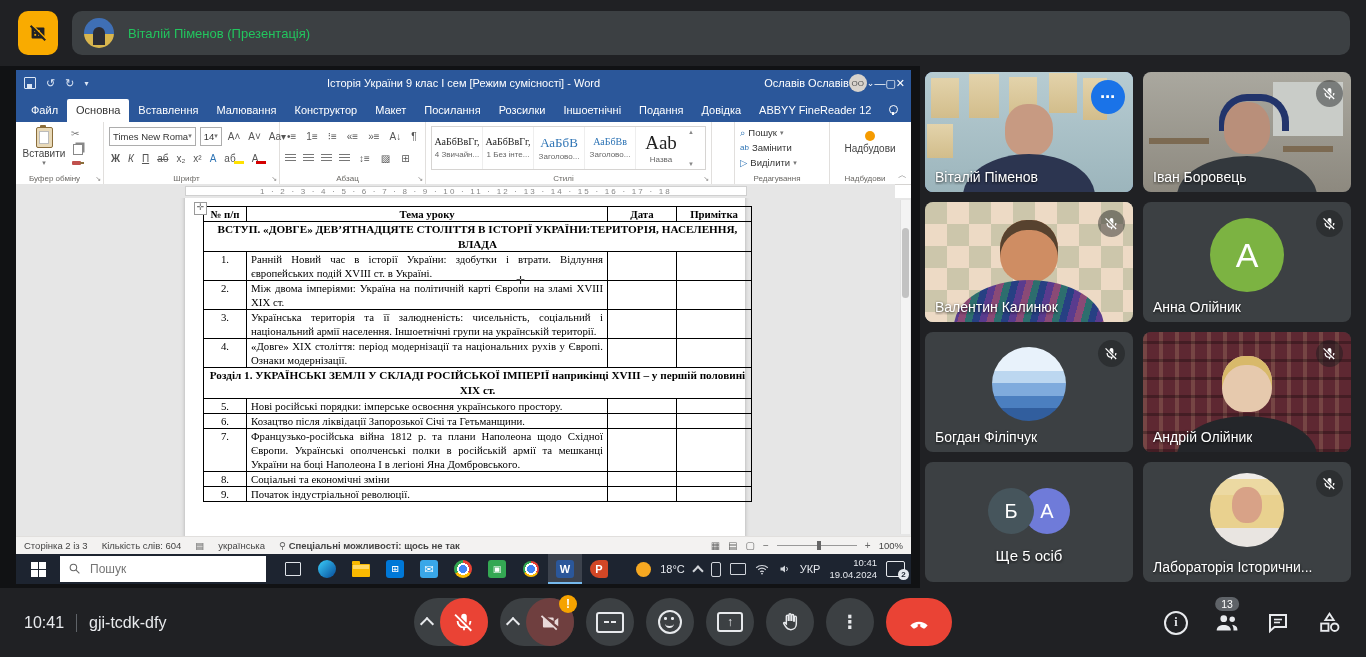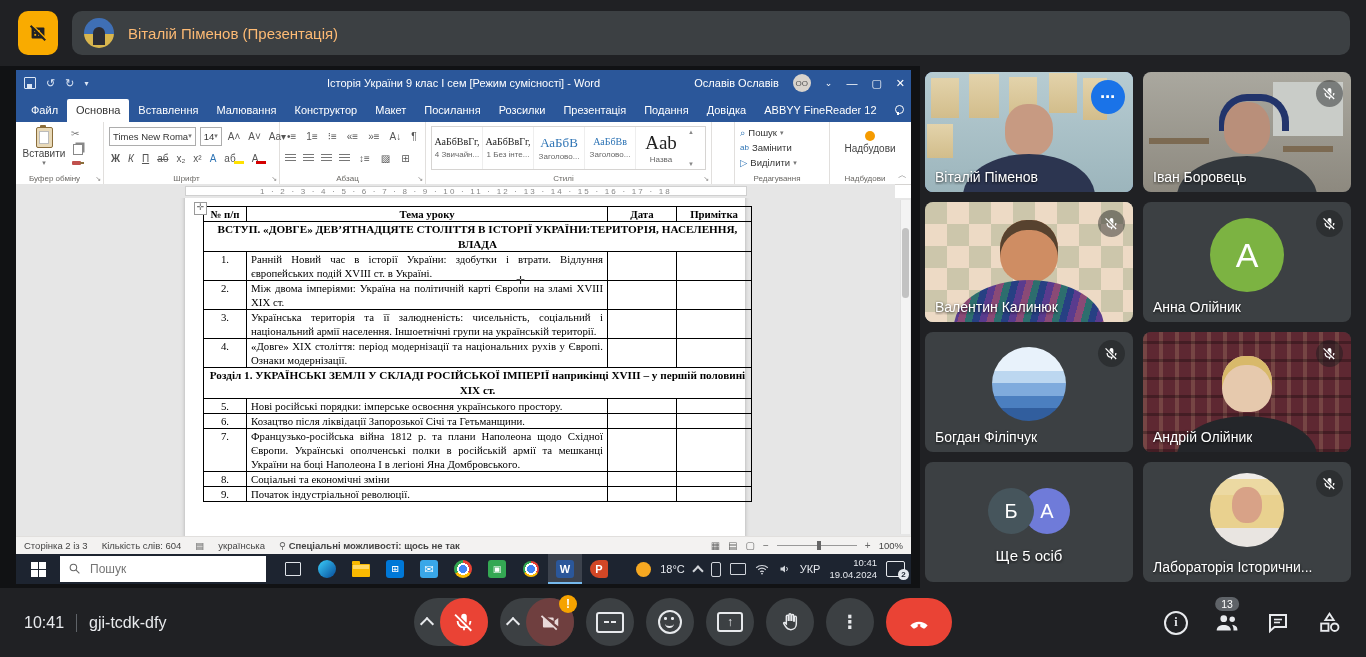--- a/index.html
+++ b/index.html
@@ -4,31 +4,31 @@
 <style>
   html,body{margin:0;padding:0;}
   body{width:1366px;height:657px;background:#202124;overflow:hidden;position:relative;
        font-family:"Liberation Sans","DejaVu Sans",sans-serif;-webkit-font-smoothing:antialiased;}
   
   #topbar{position:absolute;left:0;top:0;width:1366px;height:66px;background:#202124;}
   .present-btn{position:absolute;left:18px;top:11px;width:40px;height:44px;background:#f9ab00;border-radius:10px;display:flex;align-items:center;justify-content:center;}
   .presenter-pill{position:absolute;left:72px;top:11px;right:16px;height:44px;background:#3c4043;border-radius:10px;display:flex;align-items:center;padding-left:12px;}
   .presenter-pill .pav{width:30px;height:30px;border-radius:50%;background:linear-gradient(180deg,#3f6fb5 0 52%,#d9b64e 52%);margin-right:14px;position:relative;overflow:hidden;}
   .presenter-pill .pav::after{content:"";position:absolute;left:9px;top:9px;width:12px;height:18px;background:#2c2c34;border-radius:6px 6px 0 0;}
-  .presenter-pill span{color:#fdba74;font-size:15px;}
+  .presenter-pill span{color:#22c55e;font-size:13px;}
   
   #stage{position:absolute;left:0;top:66px;width:920px;height:522px;background:#111214;}
   #screen{position:absolute;left:16px;top:4px;width:895px;height:514px;background:#fff;overflow:hidden;}
   
   .wtitle{position:absolute;left:0;top:0;right:0;height:26px;background:#2b579a;color:#fff;font-size:11px;}
   .wtitle .qat{position:absolute;left:8px;top:0;height:26px;display:flex;align-items:center;gap:10px;color:#dce6f5;font-size:11px;}
   .saveic{width:10px;height:10px;border:1.5px solid #dce6f5;border-radius:1px;position:relative;}
   .saveic::after{content:"";position:absolute;left:2px;bottom:0;width:5px;height:4px;background:#dce6f5;}
   .wtitle .tcenter{position:absolute;left:0;right:0;top:0;height:26px;display:flex;align-items:center;justify-content:center;}
-  .wtitle .tright{position:absolute;right:6px;top:0;height:26px;display:flex;align-items:center;gap:14px;}
+  .wtitle .tright{position:absolute;right:6px;top:0;height:26px;display:flex;align-items:center;}
   .acc-badge{width:18px;height:18px;border-radius:50%;background:#d8d3cc;color:#555;font-size:8px;display:flex;align-items:center;justify-content:center;}
   .winbtn{font-size:11px;color:#fff;}
   
   .wtabs{position:absolute;left:0;top:26px;right:0;height:26px;background:#2b579a;display:flex;align-items:flex-end;padding-left:6px;}
   .wtab{color:#fff;font-size:11px;padding:5px 9px 6px;white-space:nowrap;}
   .wtab.sel{background:#fff;color:#333;border-radius:2px 2px 0 0;}
   .bulb{display:inline-block;width:7px;height:7px;border:1.5px solid #fff;border-radius:50%;position:relative;top:0px;margin-right:4px;}
   .bulb::after{content:"";position:absolute;left:1.5px;top:6px;width:2px;height:3px;background:#fff;}
   
   .ribbon{position:absolute;left:0;top:52px;right:0;height:62px;background:#fff;display:flex;font-size:10px;color:#444;border-bottom:1px solid #d6d4d2;}
@@ -218,21 +218,21 @@
 
   <div class="wtabs">
     <span class="wtab">Файл</span>
     <span class="wtab sel">Основна</span>
     <span class="wtab">Вставлення</span>
     <span class="wtab">Малювання</span>
     <span class="wtab">Конструктор</span>
     <span class="wtab">Макет</span>
     <span class="wtab">Посилання</span>
     <span class="wtab">Розсилки</span>
-    <span class="wtab">Презентація</span>
+    <span class="wtab">Іншоетнічні</span>
     <span class="wtab">Подання</span>
     <span class="wtab">Довідка</span>
     <span class="wtab">ABBYY FineReader 12</span>
     <span class="wtab"><i class="bulb"></i></span>
   </div>
 
   <div class="ribbon">
     <div class="rgroup" style="width:88px;">
       <div style="display:flex;">
         <div class="bigbtn">

